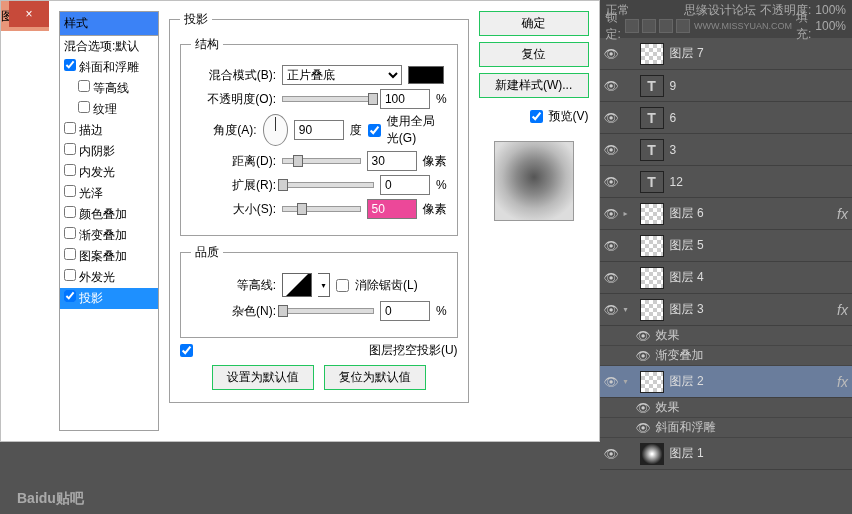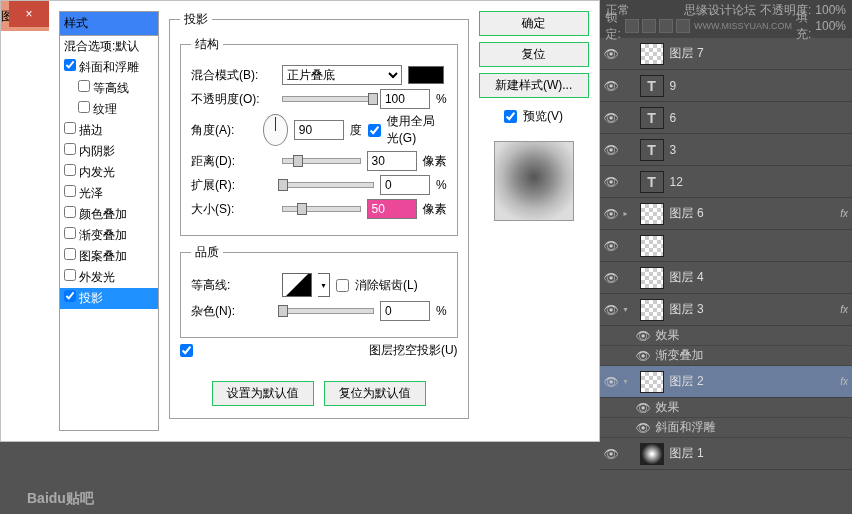--- a/index.html
+++ b/index.html
@@ -12,55 +12,55 @@
 .styles-header{border:1px solid #a0a0a0;padding:3px 4px;background:#3b82f6}
 .styles-list{border:1px solid #a0a0a0;border-top:none;flex:1}
 .style-item{padding:2px 4px;display:flex;align-items:flex-start;gap:3px}
 .style-item.selected{background:#1e90ff;color:#fff}
 .style-item input[type=checkbox]{width:12px;height:12px}
 .style-item.indent{padding-left:18px}
 .settings-col{flex:1;display:flex;flex-direction:column;gap:8px}
 fieldset{border:1px solid #a0a0a0;padding:8px 10px 12px}
 legend{padding:0 4px}
 .row{display:flex;align-items:center;margin:4px 0;gap:6px}
-.row-label{width:85px;}
+.row-label{width:85px;text-align:right}
 .num-input{width:50px;height:20px;border:1px solid #7a7a7a;padding:0 4px;text-align:left}
 .num-input.sel{background:#ec4899;color:#fff}
 select{width:120px;height:20px;border:1px solid #7a7a7a;background:#fff}
 .color-swatch{width:36px;height:18px;background:#000;border:1px solid #666}
 .slider{flex:1;max-width:120px;height:6px;background:#ddd;border:1px solid #999;position:relative}
 .slider-thumb{position:absolute;width:10px;height:12px;background:#d0d0d0;border:1px solid #666;top:-4px;transform:translateX(-50%)}
 .angle-dial{width:32px;height:32px;border:1px solid #888;border-radius:50%;background:#fafafa;position:relative}
 .angle-dial::after{content:'';position:absolute;width:1px;height:14px;background:#333;left:50%;top:2px;transform-origin:bottom}
 .contour-swatch{width:30px;height:24px;border:1px solid #666;background:linear-gradient(135deg,#fff 0%,#fff 48%,#000 52%,#000 100%)}
 .dropdown-arrow{width:12px;height:24px;border:1px solid #666;border-left:none;display:flex;align-items:center;justify-content:center;font-size:8px}
 .btn{border:1px solid #22c55e;background:#efefef;padding:3px 14px;cursor:pointer}
 .btns-col{width:110px;display:flex;flex-direction:column;gap:6px;align-items:stretch}
 .btns-col .btn{text-align:center}
 .preview-box{width:80px;height:80px;border:1px solid #999;margin:6px auto;background:radial-gradient(circle at 50% 45%,#555,#888 30%,#bbb 55%,#ddd 80%)}
-.btn-row{display:flex;gap:10px;justify-content:center;margin-top:22px}
+.btn-row{display:flex;gap:10px;justify-content:center;margin-top:6px}
 
 .layers-panel{flex:1;background:#535353;color:#ccc;display:flex;flex-direction:column;font-size:11px}
 .lp-top{height:38px;background:#444;padding:2px 6px}
 .lp-top-row{display:flex;align-items:center;gap:4px;font-size:10px;color:#aaa;height:16px}
 .lock-icons{display:flex;gap:3px}
 .lock-icons span{width:14px;height:14px;border:1px solid #666;display:inline-block;background:#555}
 .layer-row{display:flex;align-items:center;height:32px;border-bottom:1px solid #404040;padding:0 4px;gap:6px}
 .layer-row.active{background:#6a7d9c}
 .eye{width:14px;text-align:center;color:#ccc}
 .thumb{width:24px;height:22px;border:1px solid #222;display:flex;align-items:center;justify-content:center;background:#fff}
 .thumb.checker{background-image:linear-gradient(45deg,#ccc 25%,transparent 25%,transparent 75%,#ccc 75%),linear-gradient(45deg,#ccc 25%,transparent 25%,transparent 75%,#ccc 75%);background-size:8px 8px;background-position:0 0,4px 4px}
 .thumb.txt{background:#535353;color:#d0d0d0;font-size:14px;font-weight:bold}
 .thumb.radial{background:radial-gradient(circle,#fff 5%,#222 70%)}
 .layer-name{flex:1;color:#ddd}
-.fx{color:#bbb;font-style:italic;font-size:10px}
+.fx{color:#bbb;font-style:italic;font-size:14px}
 .sub-row{display:flex;align-items:center;height:20px;padding-left:36px;gap:6px;font-size:11px;color:#ccc;border-bottom:1px solid #454545}
 .sub-row .eye{width:14px}
 .tri{font-size:8px;color:#aaa;width:10px}
-.wm{position:absolute;bottom:6px;left:27px;color:rgba(255,255,255,.5);font-size:14px;font-weight:bold}
+.wm{position:absolute;bottom:6px;left:17px;color:rgba(255,255,255,.5);font-size:14px;font-weight:bold}
 </style>
 </head>
 <body>
 
 <div class="dialog">
   <div class="titlebar">
     <span>图层样式</span>
     <div class="close-btn">
         <span>×</span>
       </div>
@@ -201,21 +201,21 @@
           <button class="btn">设置为默认值</button>
           <button class="btn">复位为默认值</button>
         </div>
       </fieldset>
     </div>
 
     <div class="btns-col">
       <button class="btn">确定</button>
       <button class="btn">复位</button>
       <button class="btn">新建样式(W)...</button>
-      <div class="row" style="justify-content:center">
+      <div class="row" style="justify-content:flex-end">
         <input type="checkbox" checked="" style="">
         <span>预览(V)</span>
       </div>
       <div class="preview-box"></div>
     </div>
   </div>
   <div class="wm">Baidu贴吧</div>
 </div>
 
 <div class="layers-panel">
@@ -274,20 +274,21 @@
         <div class="eye">👁</div>
         <div class="tri">▸</div>
         <div class="thumb checker"></div>
         <div class="layer-name">图层 6</div>
         <div class="fx">fx</div>
       </div>
       <div class="layer-row">
         <div class="eye">👁</div>
         <div class="tri"></div>
         <div class="thumb checker"></div>
+        <div class="layer-name">图层 5</div>
       </div>
       <div class="layer-row">
         <div class="eye">👁</div>
         <div class="tri"></div>
         <div class="thumb checker"></div>
         <div class="layer-name">图层 4</div>
       </div>
       <div class="layer-row">
         <div class="eye">👁</div>
         <div class="tri">▾</div>

